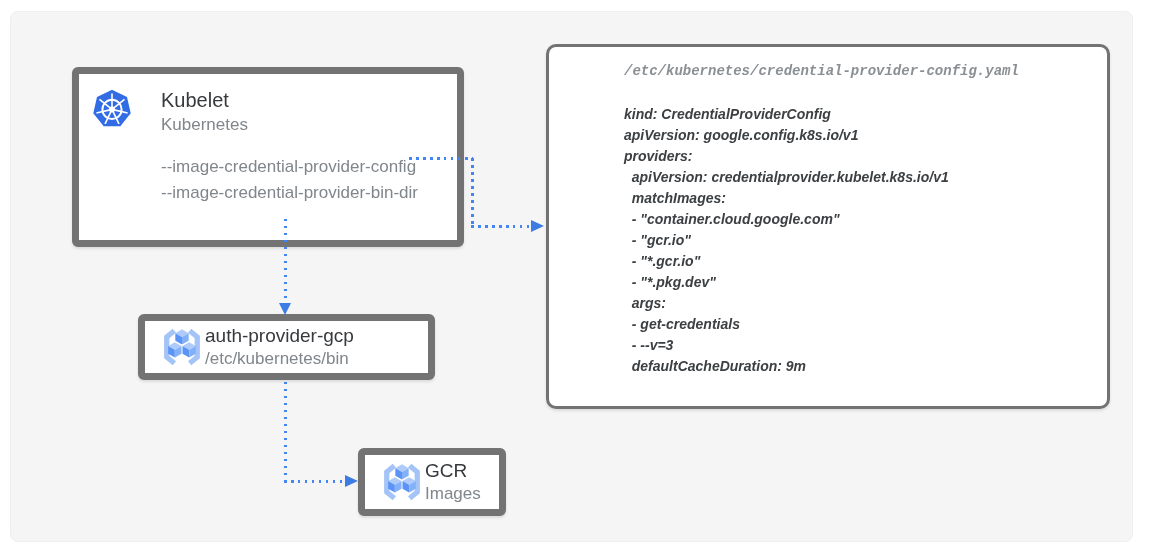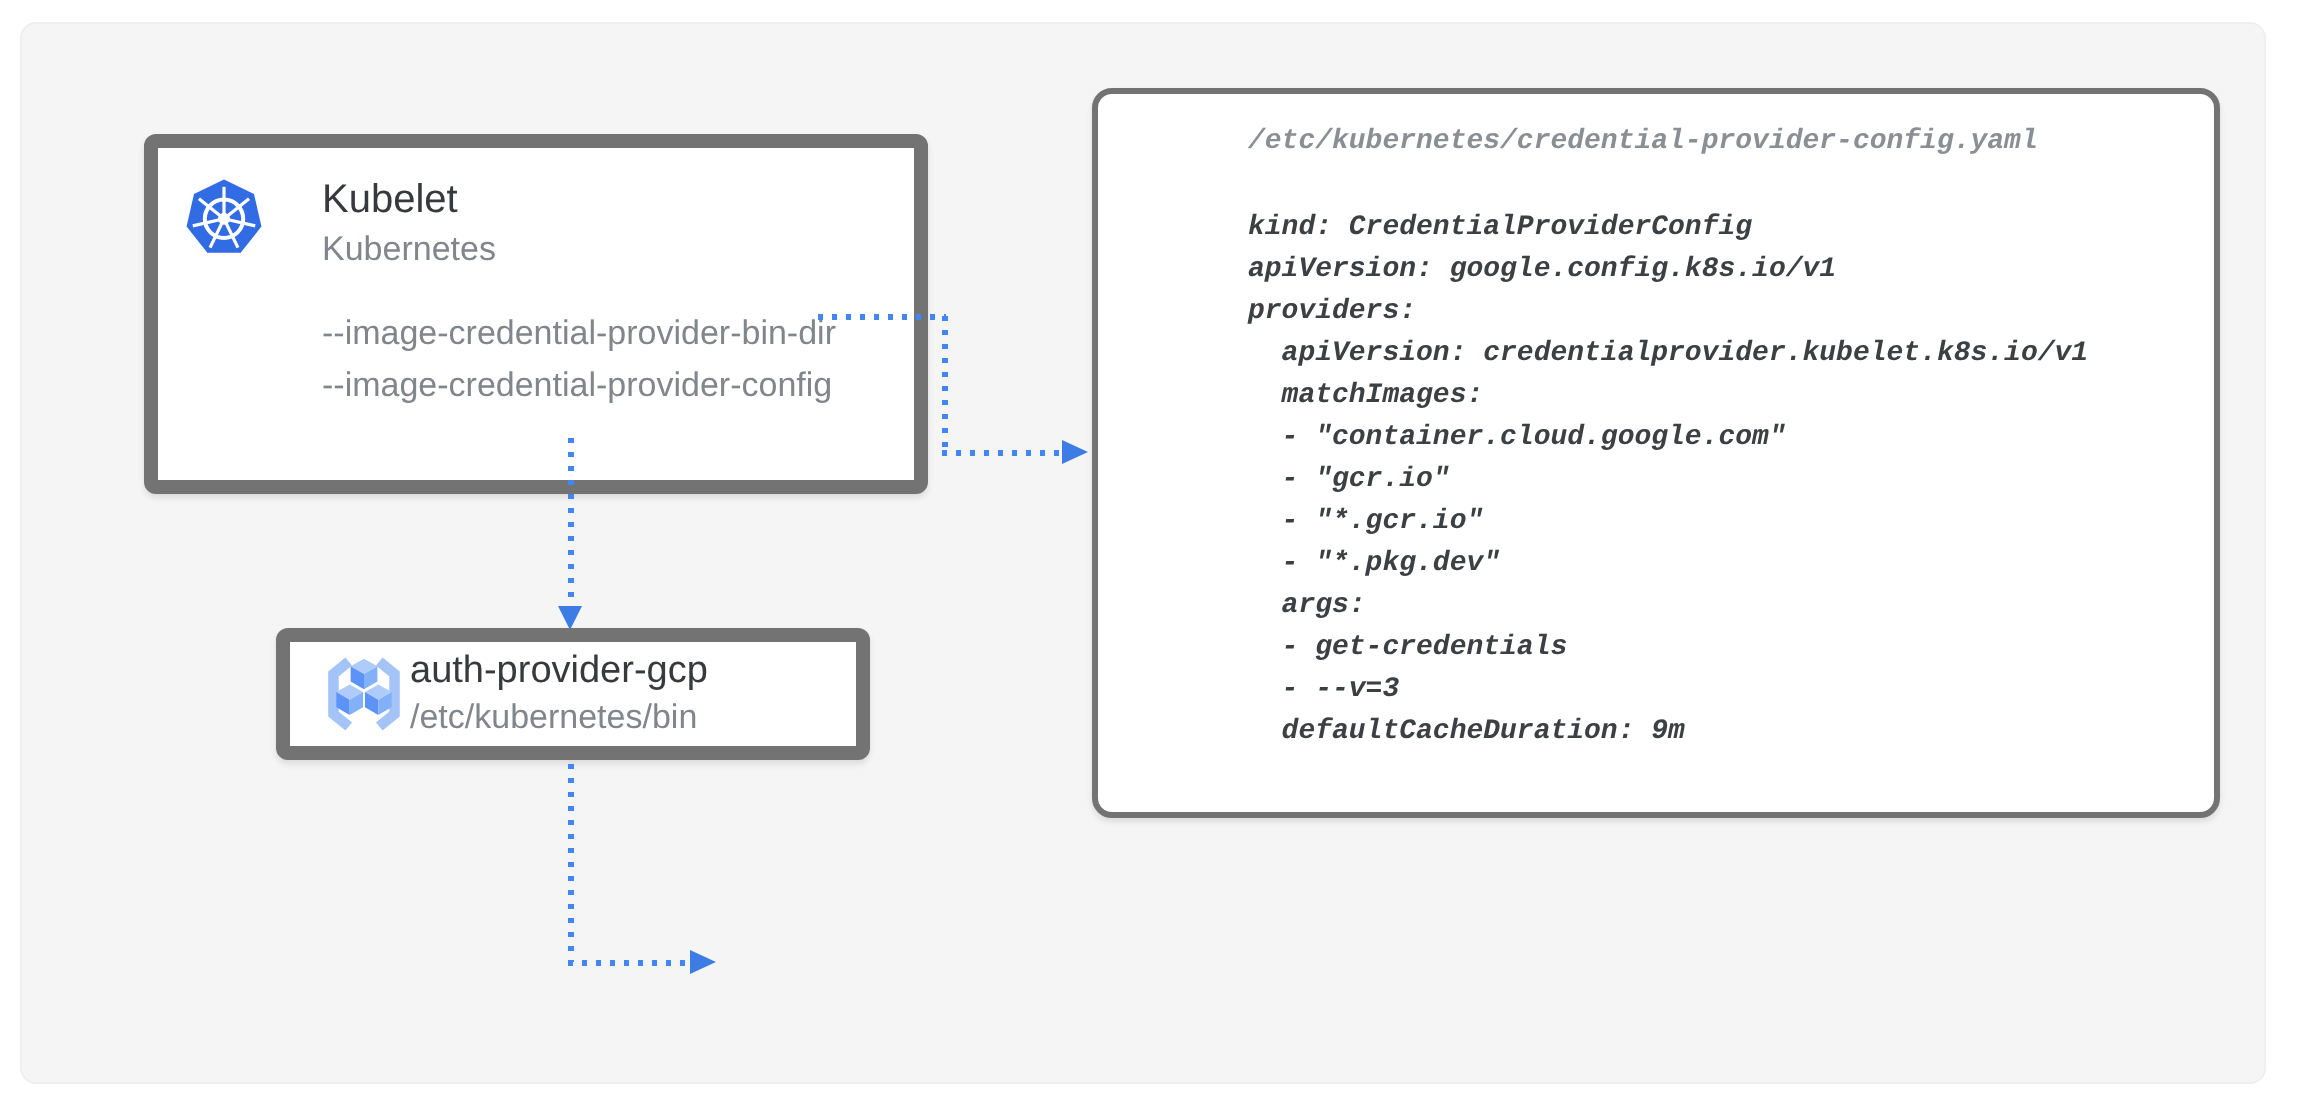--- a/index.html
+++ b/index.html
@@ -40,21 +40,21 @@
             border-top:12px solid #3d7be5;}
 
   
   .config-panel{position:absolute;left:535px;top:32px;width:564px;height:365px;
                 background:#ffffff;border:3px solid #737373;border-radius:10px;
                 box-shadow:0 2px 3px rgba(0,0,0,.10);z-index:2;box-sizing:border-box;}
   .cfg-filename{position:absolute;left:75px;top:14px;
                 font-family:"Liberation Mono",monospace;font-style:italic;font-weight:bold;
                 font-size:14px;line-height:21px;color:#8a8f94;white-space:pre;}
   .cfg-code{position:absolute;left:75px;top:57px;
-            font-family:Liberation Mono, monospace;font-style:italic;font-weight:bold;
+            font-family:Liberation Sans, sans-serif;font-style:italic;font-weight:bold;
             font-size:14px;line-height:21px;color:#3c4043;}
   .code-line{white-space:pre;}
 </style>
 </head>
 <body>
 
 <div class="page">
 
   <svg width="0" height="0" style="position:absolute" aria-hidden="true">
     <defs>
@@ -88,35 +88,44 @@
           <line x1="50" y1="51" x2="18.7" y2="26"></line>
         </g>
         <circle cx="50" cy="51" r="24" fill="none" stroke="#ffffff" stroke-width="5"></circle>
         <circle cx="50" cy="51" r="7.5" fill="#ffffff"></circle>
       </svg>
       <div class="k-text">
         <div class="node-title">Kubelet</div>
         <div class="node-sub">Kubernetes</div>
       </div>
       <div class="flags k-flags">
+          <div class="flag-line">--image-credential-provider-config</div>
           <div class="flag-line">--image-credential-provider-bin-dir</div>
-          <div class="flag-line">--image-credential-provider-config</div>
         </div>
     </div>
 
     <div class="card card-auth row-card">
       <svg class="gcr-svg" viewBox="0 0 48 44">
         <use href="#gcr-glyph"></use>
       </svg>
       <div>
         <div class="node-title" style="font-size:19px;line-height:24px;">auth-provider-gcp</div>
         <div class="node-sub" style="line-height:22px;">/etc/kubernetes/bin</div>
       </div>
     </div>
 
+    <div class="card card-gcr row-card">
+      <svg class="gcr-svg" viewBox="0 0 48 44">
+        <use href="#gcr-glyph"></use>
+      </svg>
+      <div>
+        <div class="node-title" style="font-size:19px;line-height:24px;">GCR</div>
+        <div class="node-sub" style="line-height:22px;">Images</div>
+      </div>
+    </div>
 
     <div class="dot-h" style="left:398px;top:145px;width:64px;"></div>
     <div class="dot-v" style="left:460px;top:146px;height:69px;"></div>
     <div class="dot-h" style="left:460px;top:213px;width:60px;"></div>
     <div class="arr-right" style="left:520px;top:208px;"></div>
 
     <div class="dot-v" style="left:273px;top:207px;height:85px;"></div>
     <div class="arr-down" style="left:268px;top:291px;"></div>
 
     <div class="dot-v" style="left:273px;top:370px;height:99px;"></div>

